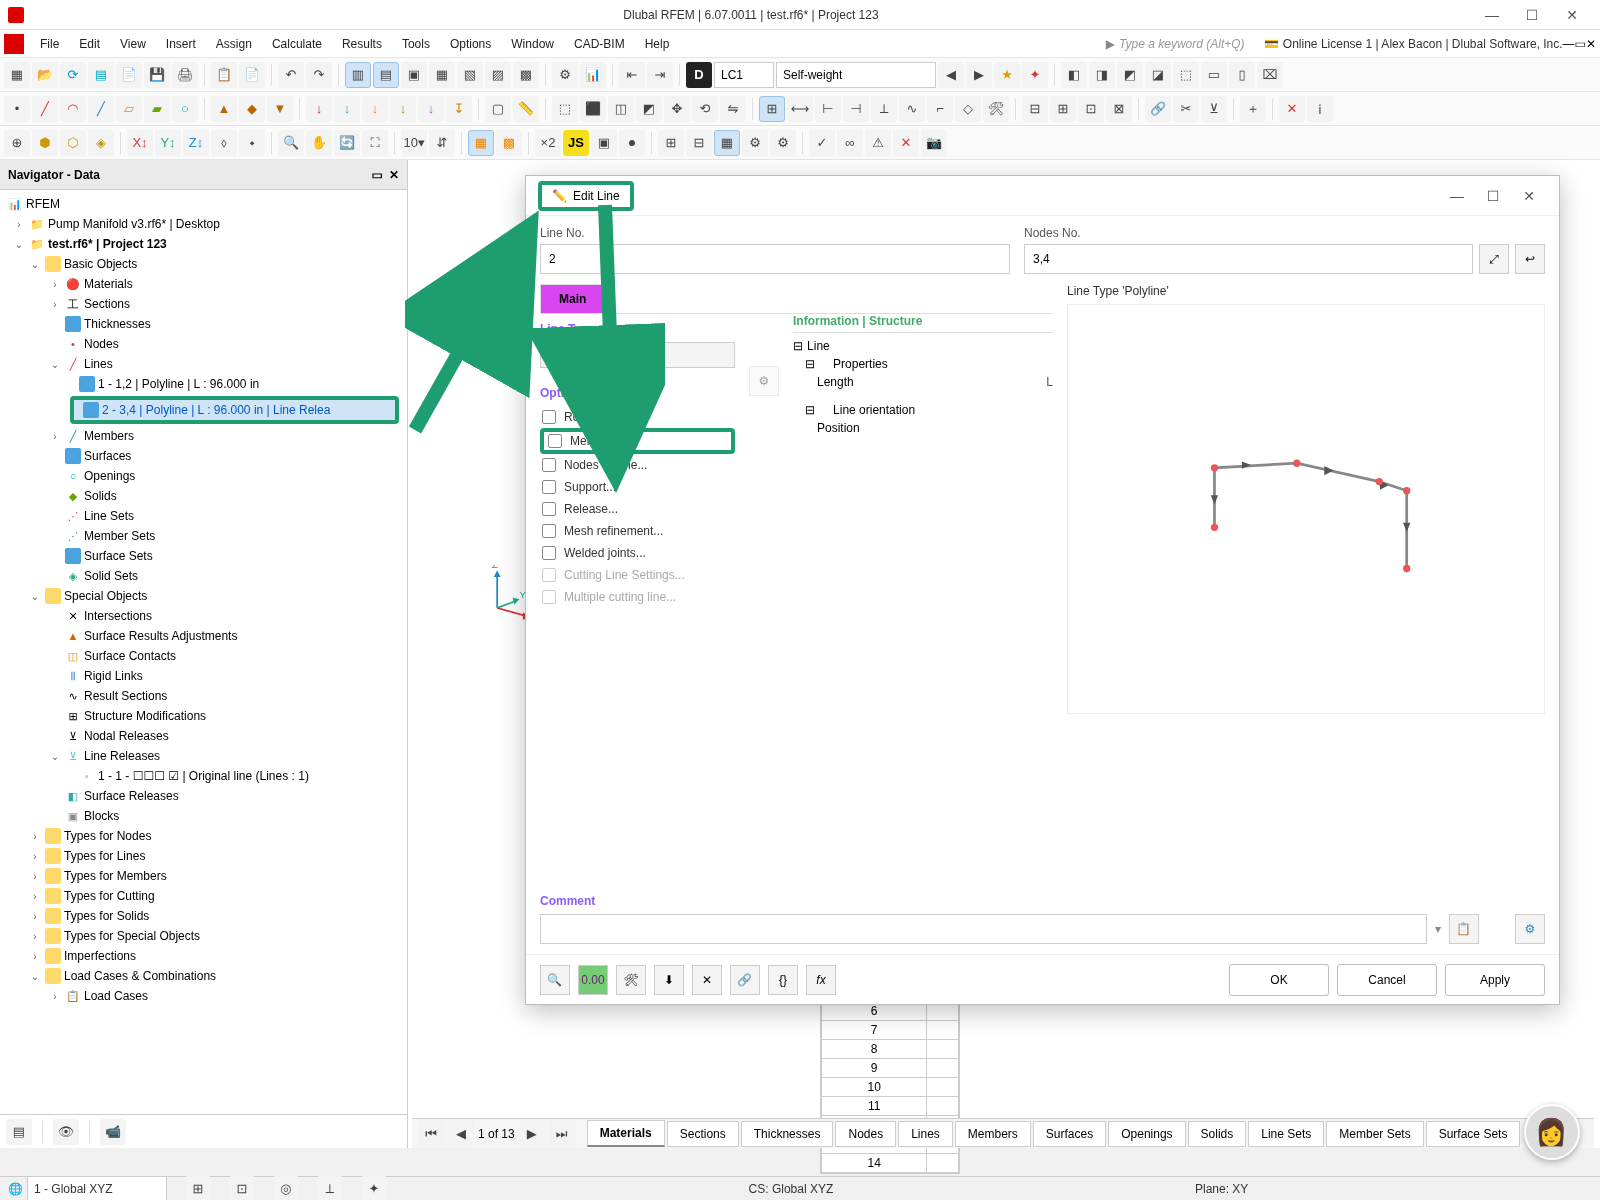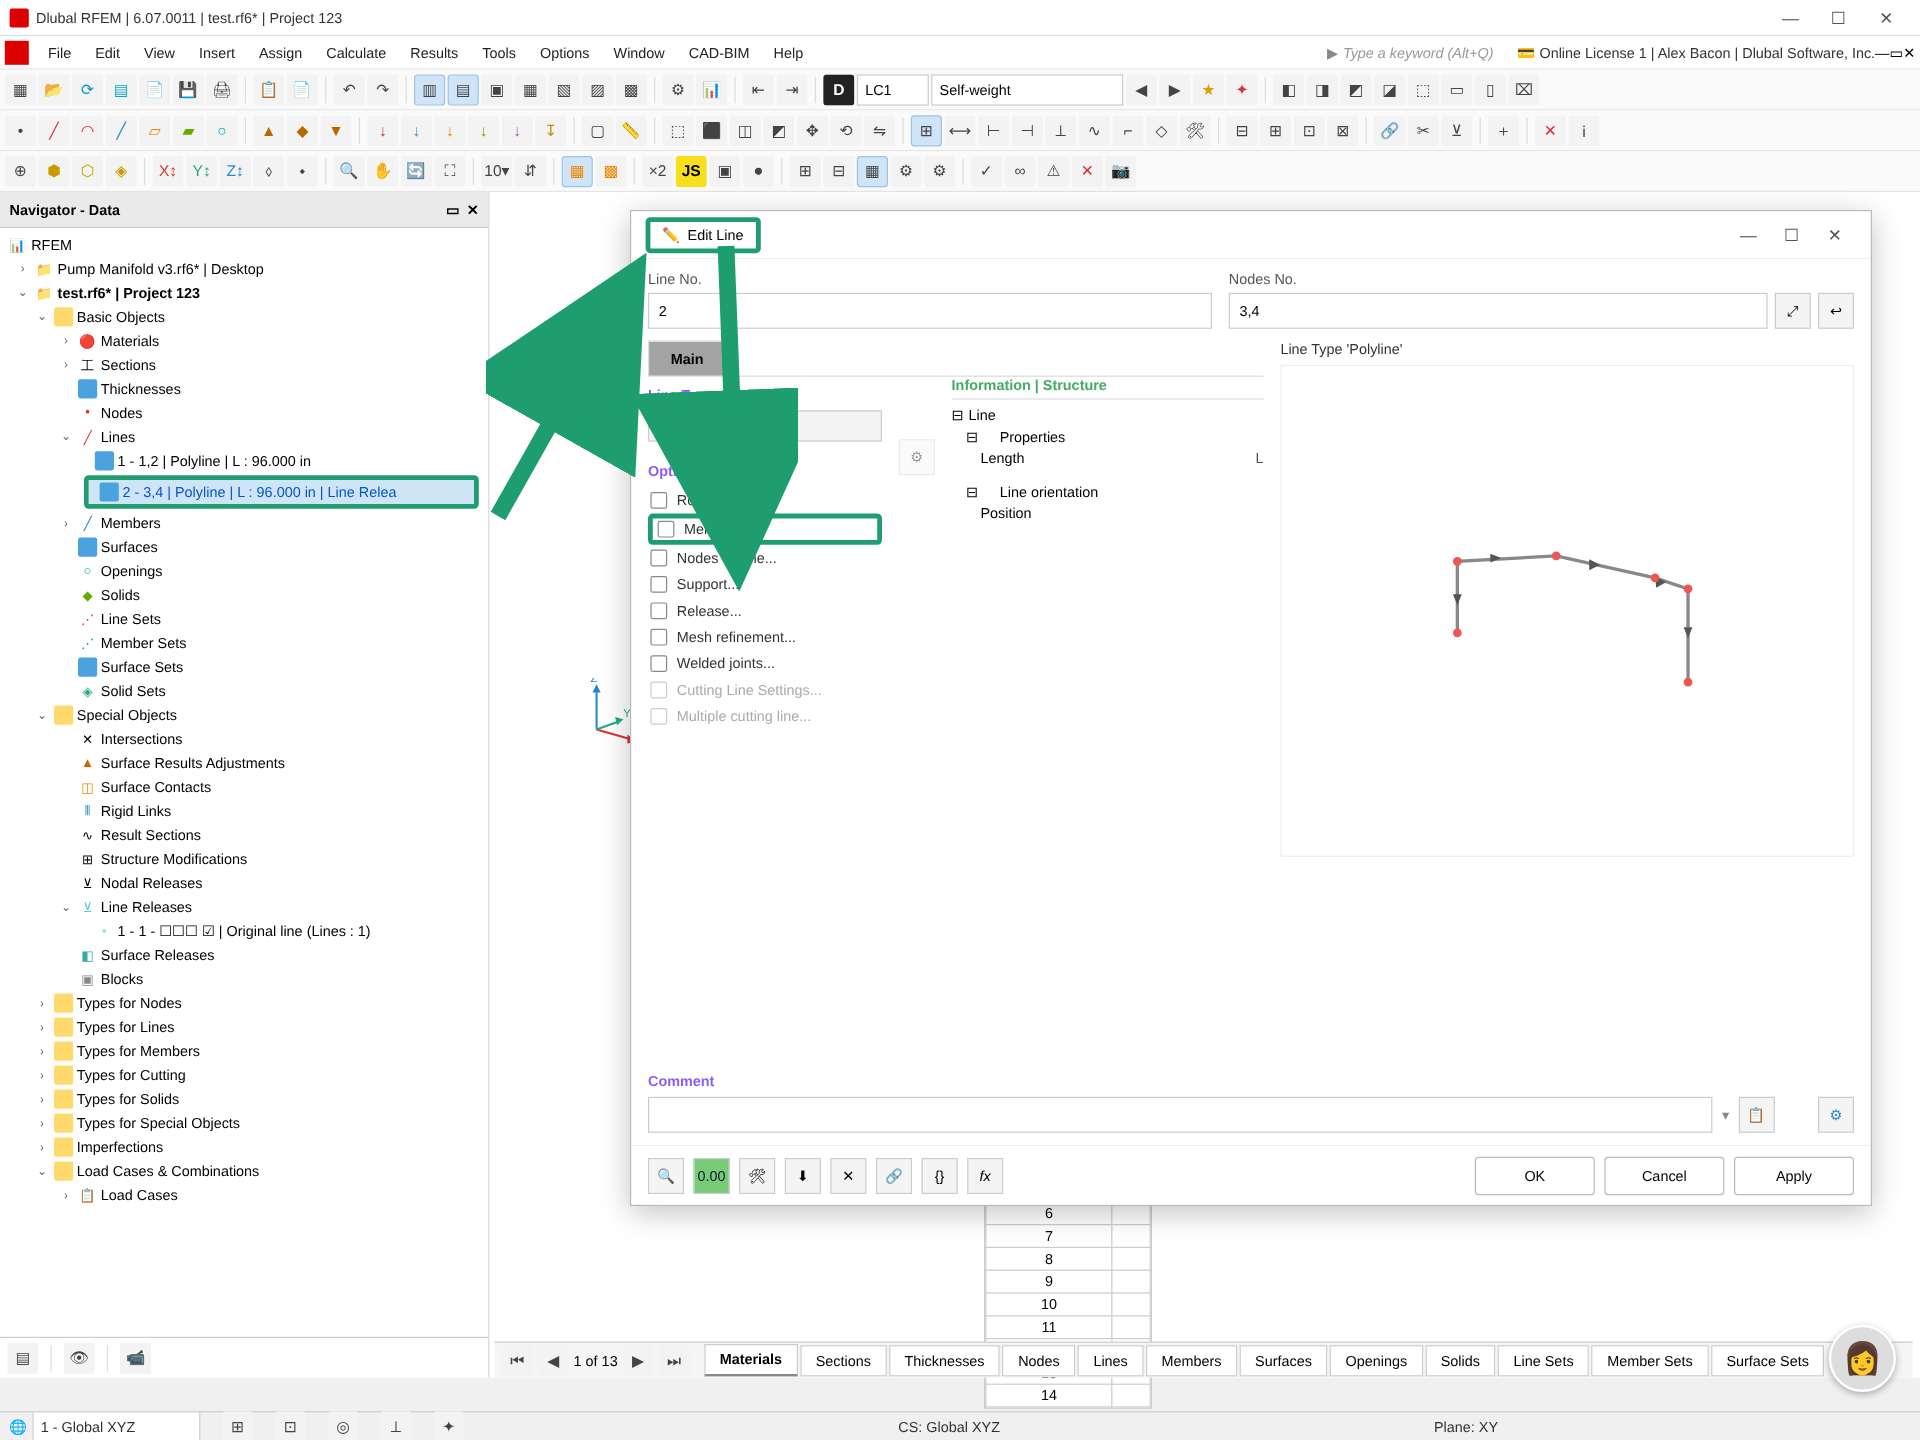--- a/index.html
+++ b/index.html
@@ -1,21 +1,21 @@
 <!DOCTYPE html>
 <html><head>
 <meta charset="utf-8">
 <style>
 * { box-sizing: border-box; margin: 0; padding: 0; font-family: "Segoe UI", Tahoma, sans-serif; font-size: 12px; }
 body { background: #f0f0f0; width: 1600px; height: 1200px; overflow: hidden; position: relative; }
 
 
 .titlebar { height: 30px; background: #fff; display: flex; align-items: center; padding: 0 8px; border-bottom: 1px solid #ddd; }
 .titlebar .icon { width: 16px; height: 16px; background: #d00; border-radius: 2px; margin-right: 6px; }
-.titlebar .title { flex: 1; color: #333; }
+.titlebar .title { flex: 1; color: #333; text-align: center; }
 .titlebar .winbtn { width: 40px; text-align: center; color: #555; font-size: 14px; }
 
 
 .menubar { height: 28px; background: #fff; display: flex; align-items: center; padding: 0 4px; border-bottom: 1px solid #e5e5e5; }
 .menubar .logo { width: 20px; height: 20px; background: #d00; margin-right: 6px; }
 .menubar .mitem { padding: 4px 10px; color: #222; }
 .menubar .spacer { flex: 1; }
 .menubar .search { color: #999; font-style: italic; }
 .menubar .lic { color: #333; margin-left: 20px; text-align: center; }
 .menubar .arrow { margin: 0 4px; color: #888; }
@@ -54,21 +54,21 @@
 .dlg-title .cap { display: inline-flex; align-items: center; gap: 6px; padding: 4px 10px; }
 .dlg-title .cap.hilite { border: 4px solid #1e9e6e; }
 .dlg-title .winbtn { width: 36px; text-align: center; color: #555; font-size: 14px; }
 .dlg-body { flex: 1; display: flex; flex-direction: column; padding: 10px 14px; gap: 10px; }
 .dlg-row { display: flex; gap: 14px; }
 .fieldgrp { flex: 1; }
 .fieldgrp .lbl { color: #555; margin-bottom: 4px; }
 .fieldgrp .inp { height: 30px; border: 1px solid #ccc; background: #fff; padding: 0 8px; display: flex; align-items: center; }
 .tabstrip { display: flex; border-bottom: 1px solid #ddd; }
 .tabstrip .tab { padding: 7px 18px; border: 1px solid #ddd; border-bottom: none; background: #f6f6f6; margin-right: 4px; }
-.tabstrip .tab.act { background: #a3a3a3; font-weight: 600; }
+.tabstrip .tab.act { background: #d946ef; font-weight: 600; }
 .dlg-cols { display: flex; gap: 14px; flex: 1; }
 .colL { width: 195px; }
 .colM { width: 260px; }
 .colR { flex: 1; }
 .sect-lbl { color: #8b5cf6; font-weight: 600; margin: 8px 0 6px; }
 .typebox { border: 1px solid #ccc; background: #f4f4f4; padding: 5px 8px; display: flex; align-items: center; gap: 6px; }
 .typebox .sw { width: 14px; height: 14px; background: #4aa3df; }
 .opt { display: flex; align-items: center; gap: 8px; padding: 4px 2px; color: #333; }
 .opt.dis { color: #aaa; }
 .opt .cb { width: 14px; height: 14px; border: 1px solid #888; background: #fff; border-radius: 2px; }
@@ -790,21 +790,21 @@
         <div class="inp"></div>
         <span style="align-self:center;color:#888">▾</span>
         <span class="squarebtn">📋</span>
         <span style="width:20px"></span>
         <span class="squarebtn" style="color:#28c">⚙</span>
       </div>
     </div>
   </div>
   <div class="dlg-foot">
     <span class="squarebtn">🔍</span>
-    <span class="squarebtn" style="background:#7c7;color:#0f172a">0.00</span>
+    <span class="squarebtn" style="background:#7c7;color:#701a75">0.00</span>
     <span class="squarebtn">🛠</span>
     <span class="squarebtn">⬇</span>
     <span class="squarebtn">✕</span>
     <span class="squarebtn">🔗</span>
     <span class="squarebtn">{}</span>
     <span class="squarebtn">
         <i>fx</i>
       </span>
     <span class="spacer"></span>
     <button class="btn">OK</button>

